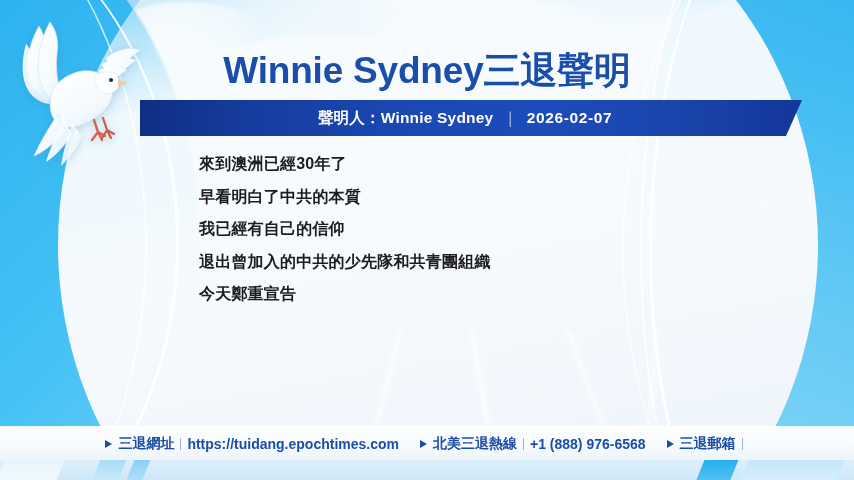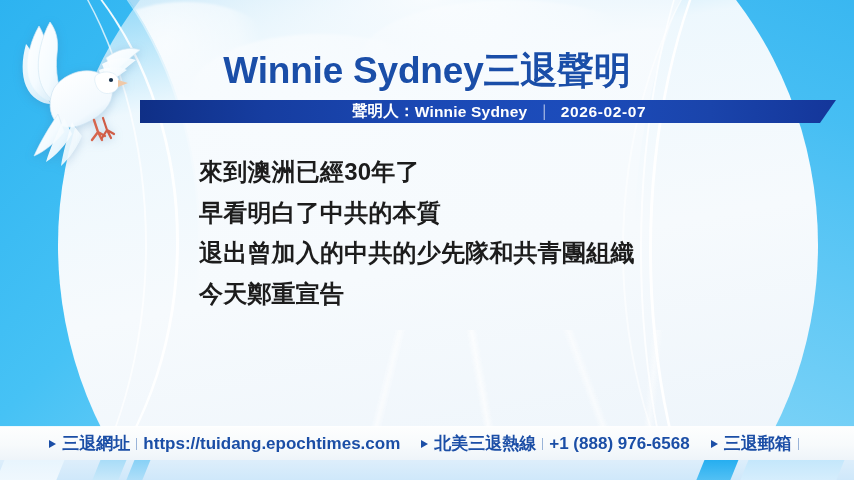--- a/index.html
+++ b/index.html
@@ -181,28 +181,27 @@
     text-shadow: 0 1px 0 rgba(255,255,255,0.7);
     white-space: nowrap;
   }
 
   
   .banner {
     position: absolute;
     left: 140px;
     top: 100px;
     width: 662px;
-    height: 23px;
+    height: 36px;
     background: linear-gradient(90deg, #0f2f86 0%, #163da0 18%, #1b49b5 42%, #1c4cbb 62%, #1a44ab 82%, #14369a 100%);
     clip-path: polygon(0 0, 100% 0, calc(100% - 16px) 100%, 0 100%);
     display: flex;
     align-items: center;
     justify-content: center;
     box-shadow: 0 1px 3px rgba(20,50,120,0.28);
-    padding-left: 34px;
   }
   .banner-text {
     color: #ffffff;
     font-size: 15.5px;
     font-weight: 700;
     letter-spacing: .2px;
     white-space: nowrap;
     display: flex;
     align-items: center;
     gap: 0;
@@ -217,46 +216,45 @@
   .banner-date { letter-spacing: .6px; text-align: center; }
 
   
   .statement {
     position: absolute;
     left: 199px;
     top: 148px;
     width: 600px;
   }
   .stmt-line {
-    font-size: 24px;
+    font-size: 16px;
     font-weight: 700;
     line-height: 32.5px;
     color: #1c1c1c;
     white-space: nowrap;
     letter-spacing: .2px;
-    margin-top: 8px;
   }
 
   
   .footer {
     position: absolute;
     left: 0;
     top: 427px;
     width: 854px;
     height: 33px;
     background: linear-gradient(180deg, #fdfefe 0%, #f7fafc 55%, #eef4f9 100%);
     display: flex;
     align-items: center;
     justify-content: center;
     box-shadow: 0 -1px 0 rgba(255,255,255,0.9);
   }
   .footer-inner {
     display: flex;
     align-items: center;
-    font-size: 17px;
+    font-size: 14px;
     font-weight: 700;
     color: #1b4ea6;
     white-space: nowrap;
     gap: 2px;
   }
   .fitem { display: inline-flex; align-items: center; }
   .tri {
     width: 0; height: 0;
     border-left: 7px solid #1b4ea6;
     border-top: 4.5px solid transparent;
@@ -362,20 +360,21 @@
       <span>聲明人：</span>
         <span>Winnie Sydney</span>
       <span class="banner-sep">｜</span>
       <span class="banner-date">2026-02-07</span>
     </div>
   </div>
 
   <div class="statement">
     <div class="stmt-line">來到澳洲已經30年了</div>
     <div class="stmt-line">早看明白了中共的本質</div>
+    <div class="stmt-line">我已經有自己的信仰</div>
     <div class="stmt-line">退出曾加入的中共的少先隊和共青團組織</div>
     <div class="stmt-line">今天鄭重宣告</div>
   </div>
 
   <div class="footer">
     <div class="footer-inner">
 
       <span class="fitem">
         <span class="tri"></span>
         <span class="flabel">三退網址</span>

